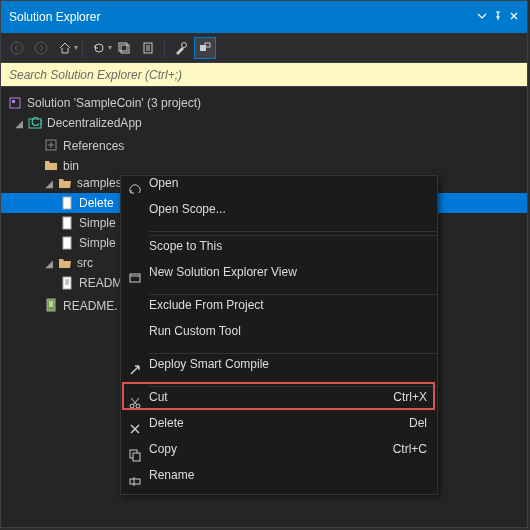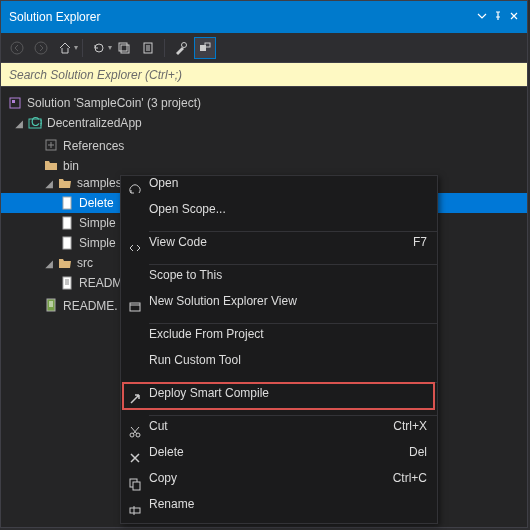--- a/index.html
+++ b/index.html
@@ -221,29 +221,20 @@
           <path d="M3 8 L3 11 L6 11" stroke="#ccc" fill="none"></path>
         </svg>
       </span>
     <span class="menu-label">Open</span>
   </div>
   <div class="menu-row">
     <span class="menu-icon"></span>
     <span class="menu-label">Open Scope...</span>
   </div>
   <div class="menu-sep"></div>
-  <div class="menu-row">
-    <span class="menu-icon">
-        <svg width="14" height="14" viewBox="0 0 14 14">
-          <path d="M5 4 L2 7 L5 10 M9 4 L12 7 L9 10" stroke="#ccc" fill="none"></path>
-        </svg>
-      </span>
-    <span class="menu-label">View Code</span>
-    <span class="menu-shortcut">F7</span>
-  </div>
   <div class="menu-sep"></div>
   <div class="menu-row">
     <span class="menu-icon"></span>
     <span class="menu-label">Scope to This</span>
   </div>
   <div class="menu-row">
     <span class="menu-icon">
         <svg width="14" height="14" viewBox="0 0 14 14">
           <rect x="2" y="3" width="10" height="8" fill="none" stroke="#ccc"></rect>
           <path d="M2 5 L12 5" stroke="#ccc"></path>

